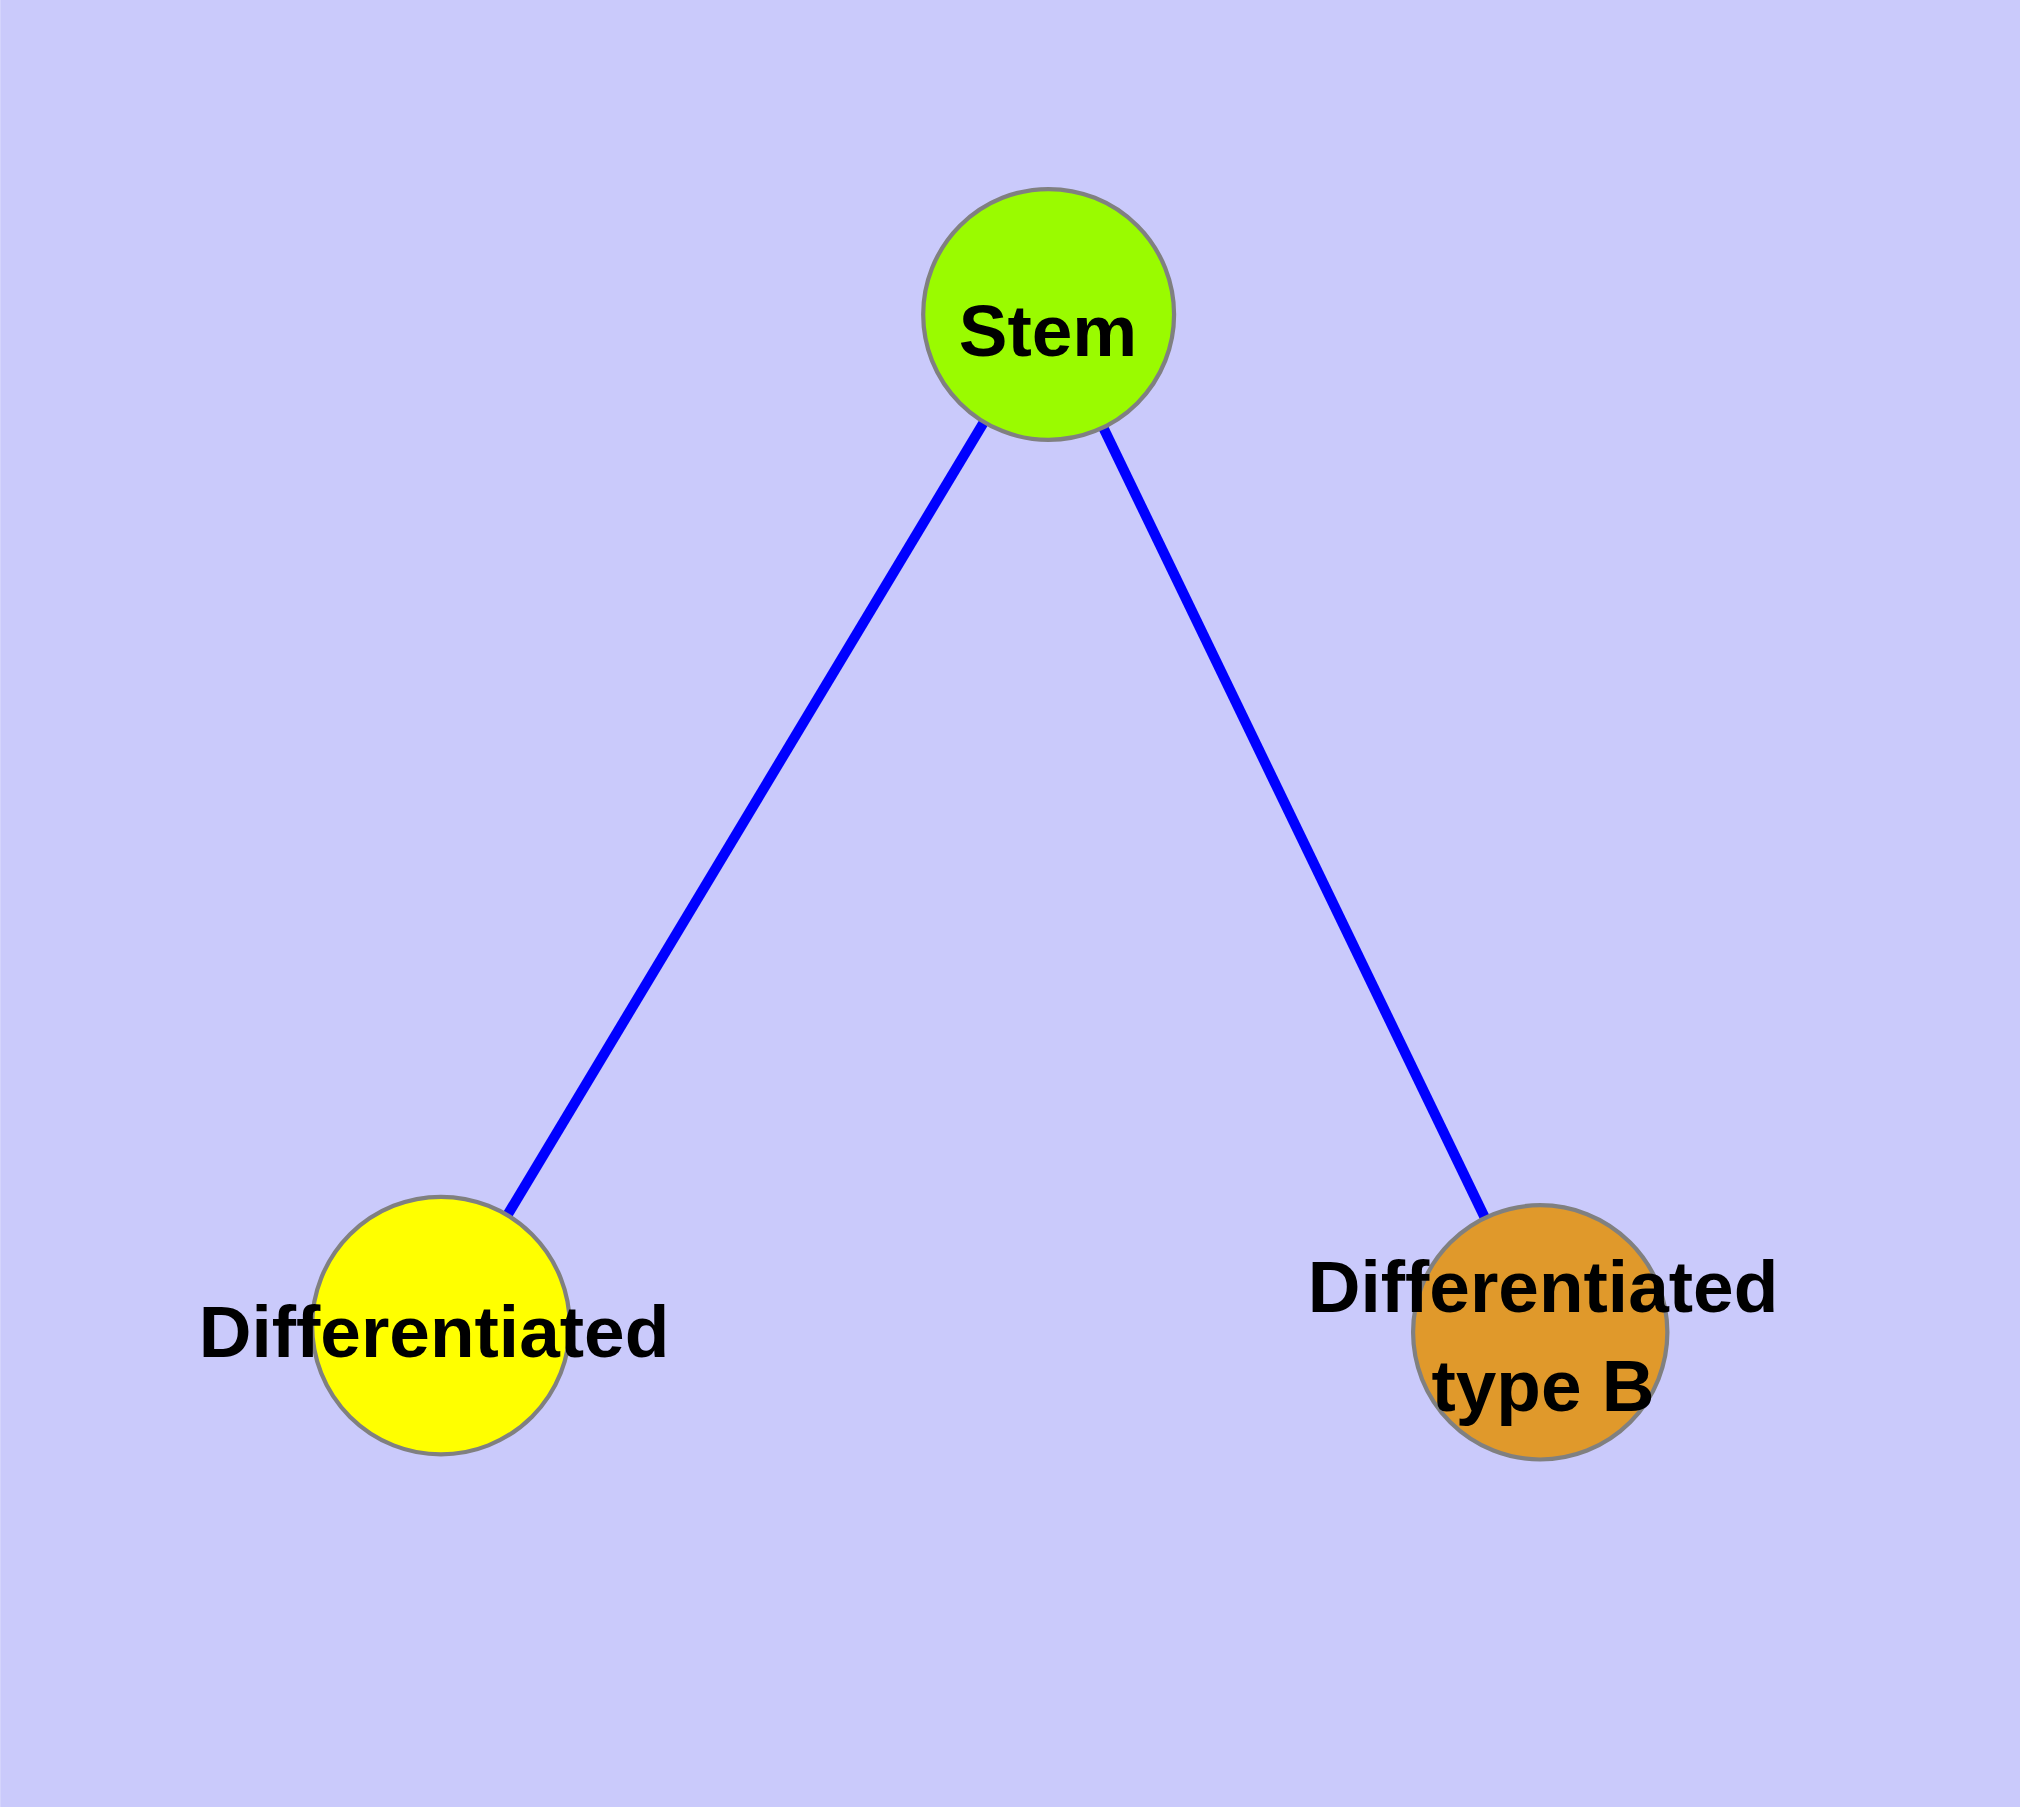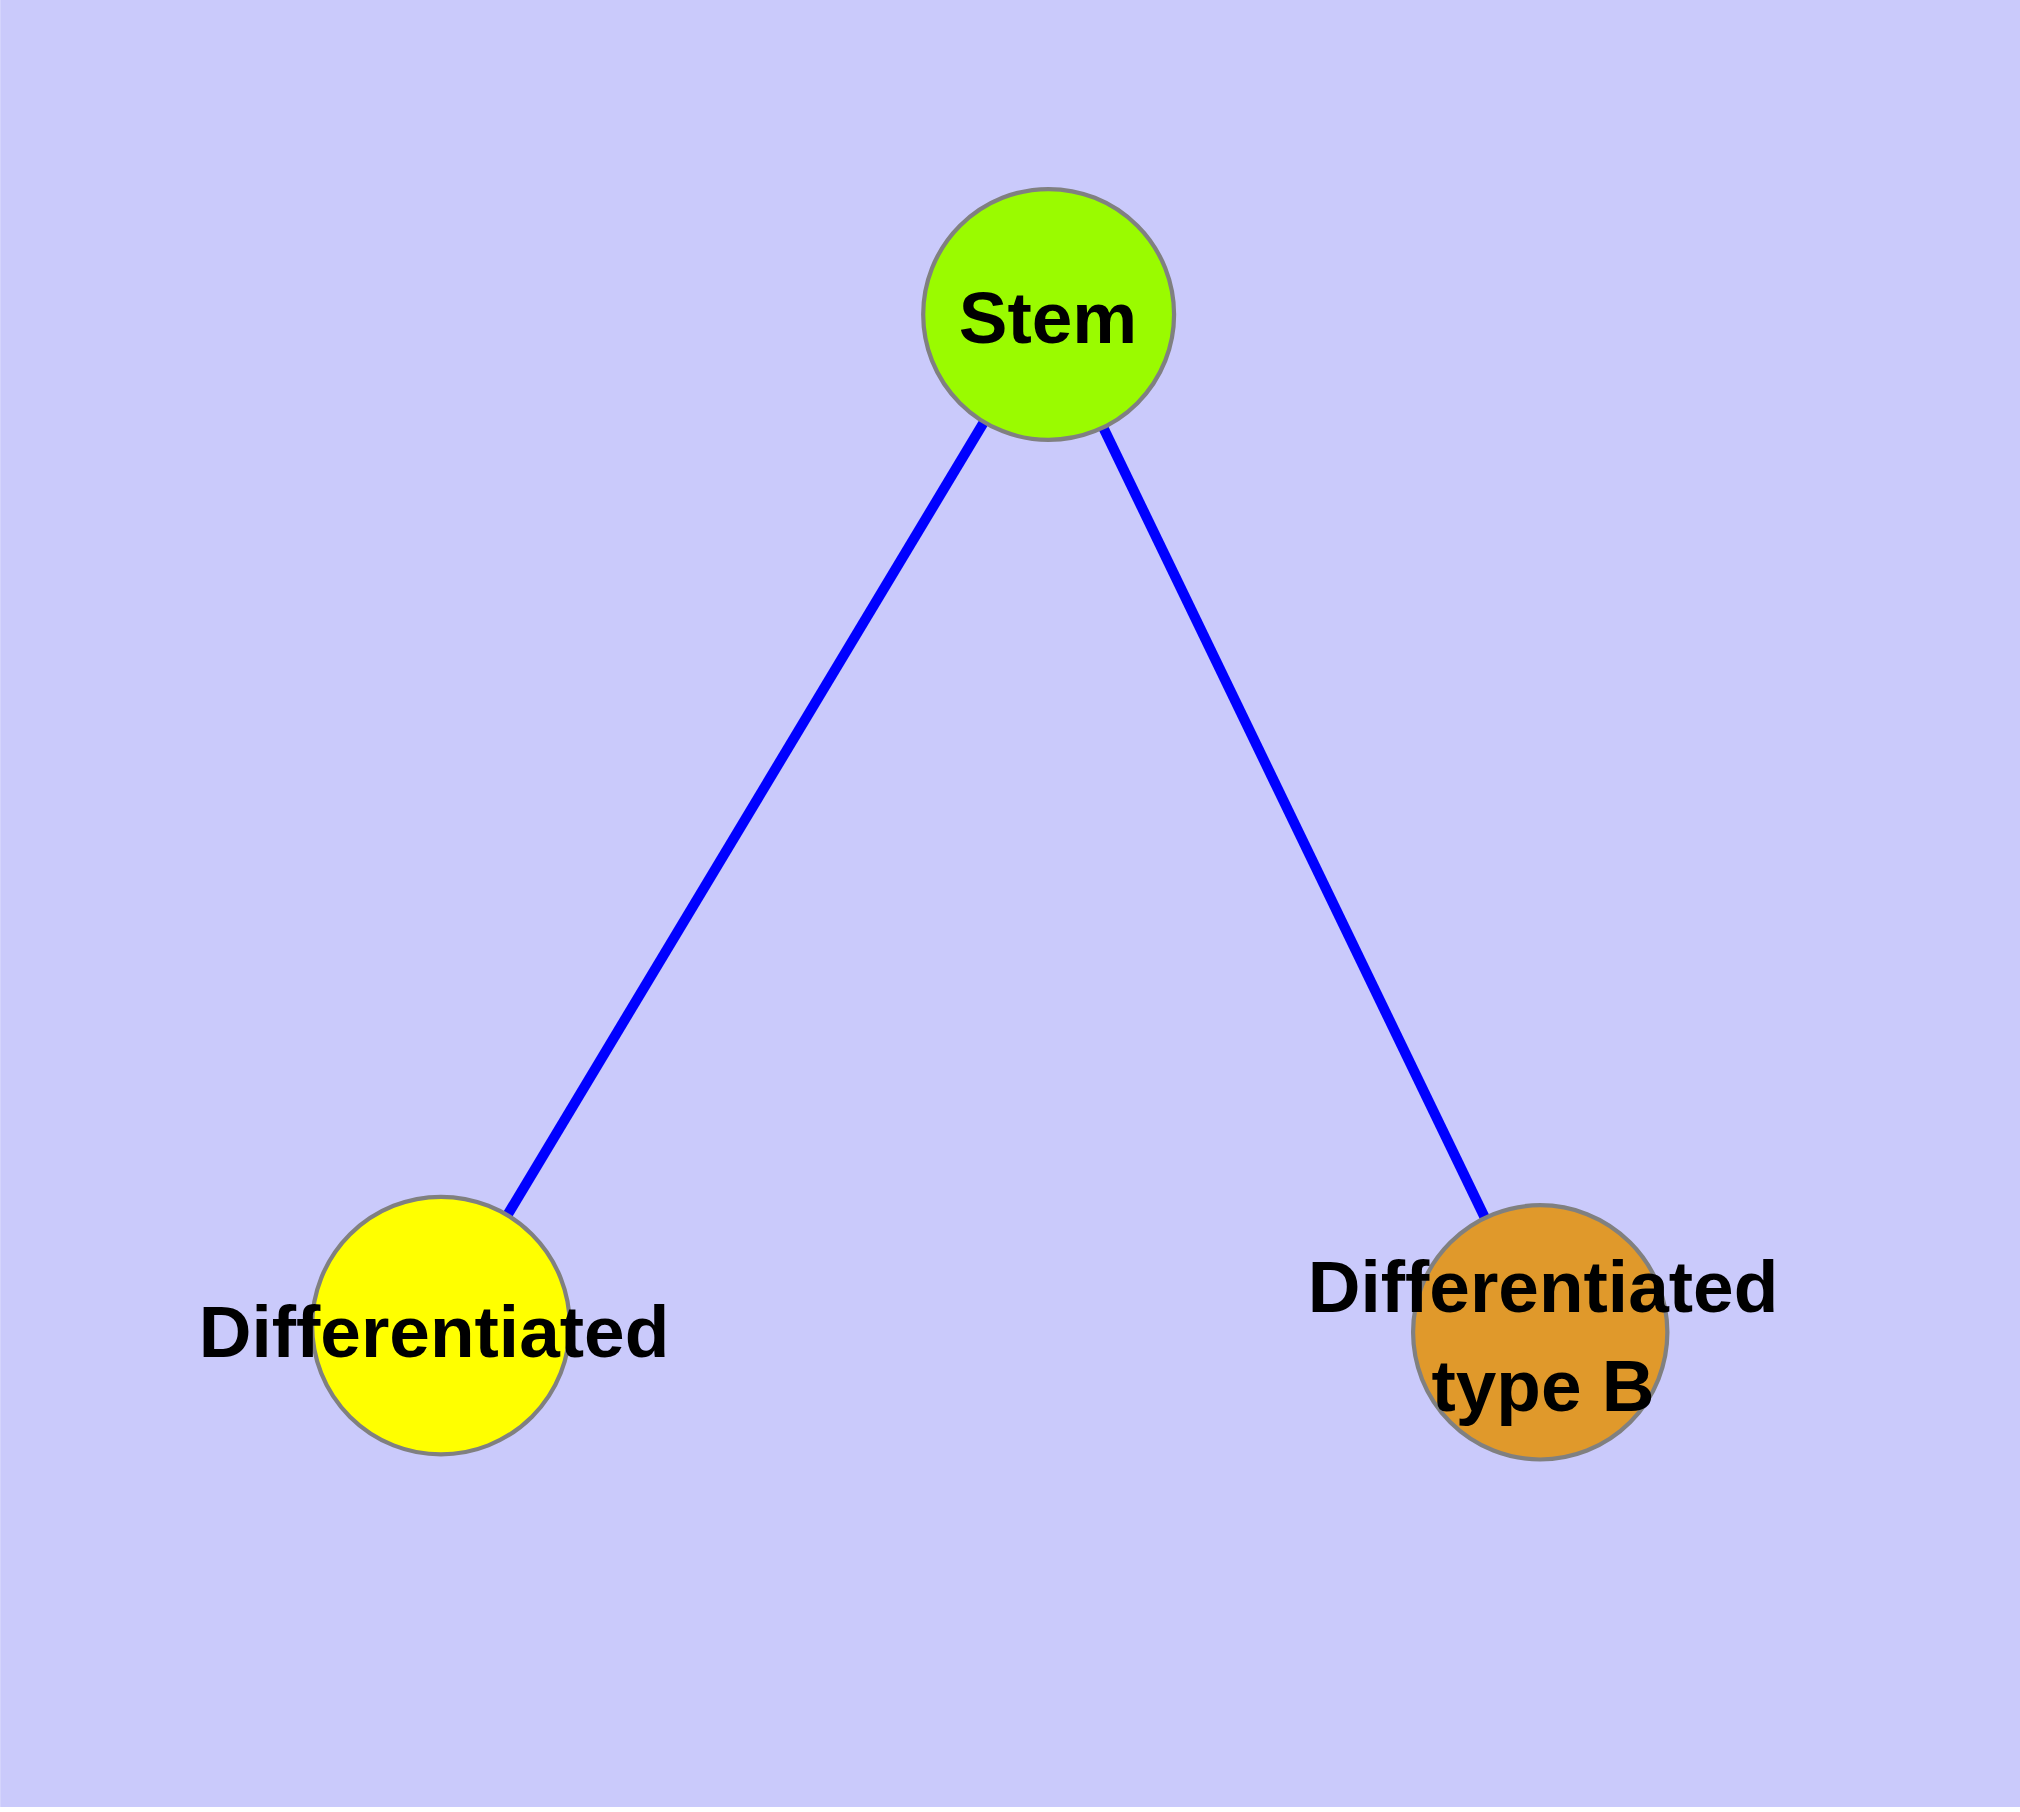--- a/index.html
+++ b/index.html
@@ -29,21 +29,21 @@
     transform: translate(-50%, -50%);
     text-align: center;
     font-weight: bold;
     font-size: 73px;
     line-height: 99px;
     color: #000000;
     white-space: nowrap;
     pointer-events: none;
   }
   .node-label .label-line { display: block; }
-  #label-stem   { left: 1048px; top: 317px; text-align: right; }
+  #label-stem   { left: 1048px; top: 330px; text-align: right; }
   #label-type-a { left: 434px;  top: 1331px; }
   #label-type-b { left: 1543px; top: 1336px; }
 </style>
 </head>
 <body>
 
 <div class="plot-area">
   <svg class="graph-svg" viewBox="0 0 2384 2132" xmlns="http://www.w3.org/2000/svg">
 
     <rect x="0" y="0" width="2384" height="2132" fill="#CACAFB"></rect>

